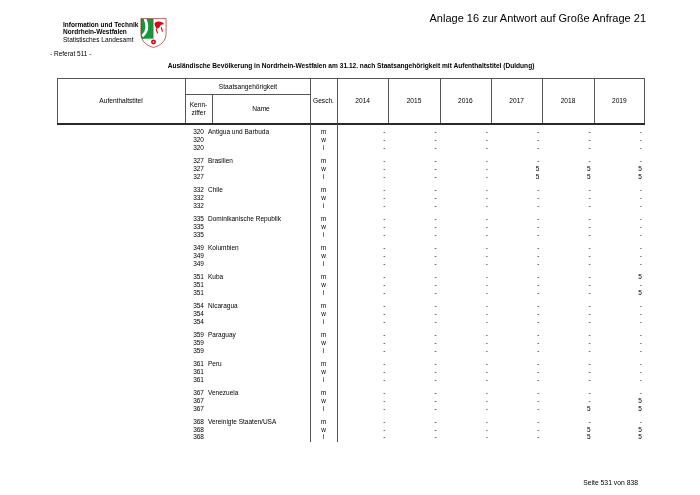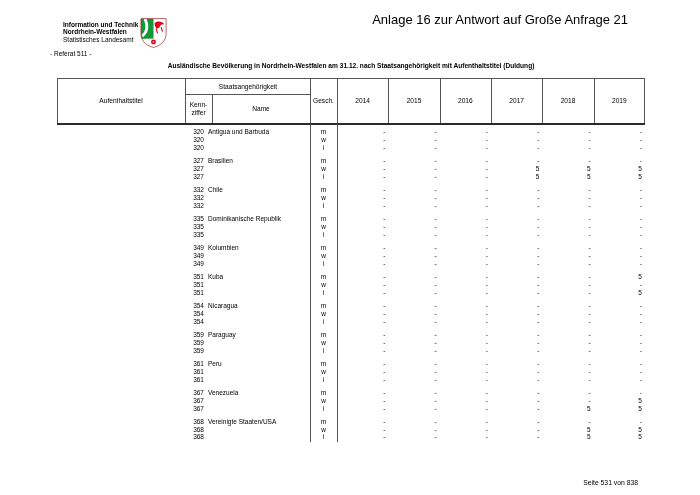--- a/index.html
+++ b/index.html
@@ -5,21 +5,21 @@
   html,body{margin:0;padding:0;}
   body{width:700px;height:495px;background:#fff;position:relative;overflow:hidden;
        font-family:"Liberation Sans",sans-serif;color:#000;}
   .abs{position:absolute;}
 
   
   #agency{left:63px;top:21px;font-size:6.5px;line-height:7.4px;}
   #agency .b{font-weight:bold;}
   #logo{left:140px;top:18px;}
   #referat{left:50px;top:50px;font-size:6.5px;}
-  #annex{top:12px;right:72px;font-size:13px;}
+  #annex{top:12px;right:54px;font-size:11px;}
   #doc-title{left:57px;top:62px;width:588px;text-align:center;font-size:6.6px;font-weight:bold;}
   #footer{right:62px;top:479px;font-size:6.8px;}
 
   
   #thead{left:57px;top:78px;width:588px;height:44px;border-top:1px solid #555;
          border-bottom:2px solid #2a2a2a;font-size:6.6px;}
   .vl{position:absolute;top:0;width:1px;height:44px;background:#555;}
   .vl.sub{top:15px;height:29px;}
   .hsplit{position:absolute;left:128px;top:15px;width:126px;height:1px;background:#555;}
   .hcell{position:absolute;display:flex;align-items:center;justify-content:center;

